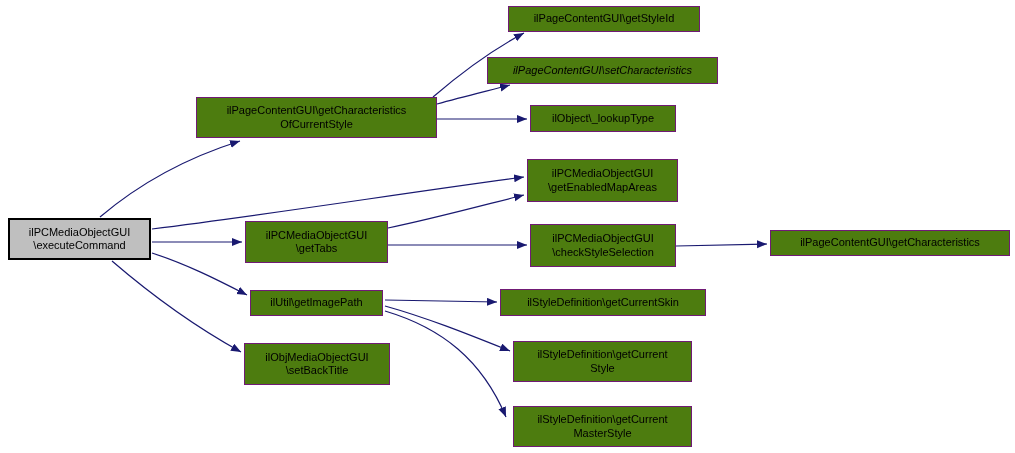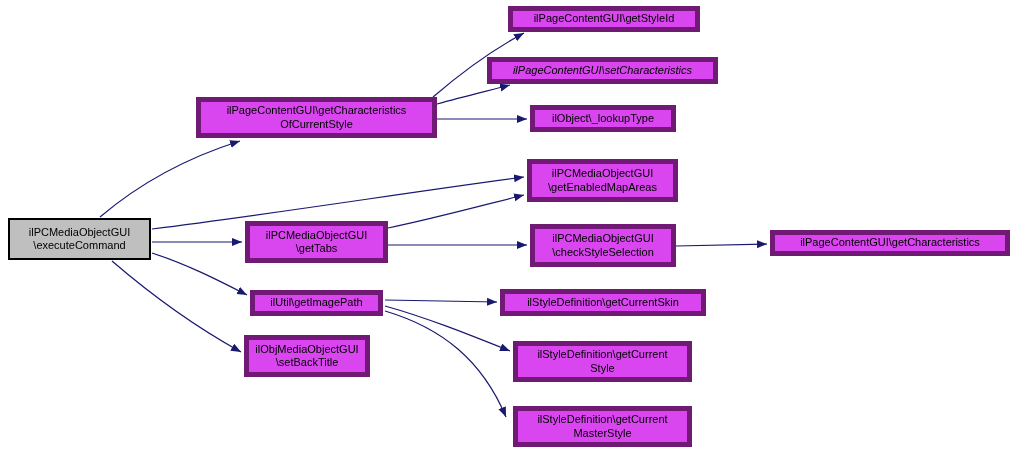--- a/index.html
+++ b/index.html
@@ -18,22 +18,22 @@
   svg.edges {
     position: absolute;
     left: 0;
     top: 0;
     width: 1015px;
     height: 453px;
   }
   .node {
     position: absolute;
     box-sizing: border-box;
-    background: #d946ef;
-    border: 5px solid #701a75;
+    background: #4d7c0f;
+    border: 1px solid #701a75;
     color: #000000;
     font-size: 11px;
     line-height: 13.5px;
     display: flex;
     flex-direction: column;
     align-items: center;
     justify-content: center;
     text-align: center;
     white-space: nowrap;
     cursor: pointer;
@@ -125,18 +125,18 @@
   <div class="node" style="left:513px; top:341px; width:179px; height:41px;">
     <span>ilStyleDefinition\getCurrent</span>
     <span>Style</span>
   </div>
 
   <div class="node" style="left:513px; top:406px; width:179px; height:41px;">
     <span>ilStyleDefinition\getCurrent</span>
     <span>MasterStyle</span>
   </div>
 
-  <div class="node" style="left:244px; top:335px; width:126px; height:42px;">
+  <div class="node" style="left:244px; top:343px; width:146px; height:42px;">
     <span>ilObjMediaObjectGUI</span>
     <span>\setBackTitle</span>
   </div>
 
 </div>
 
 </body></html>

